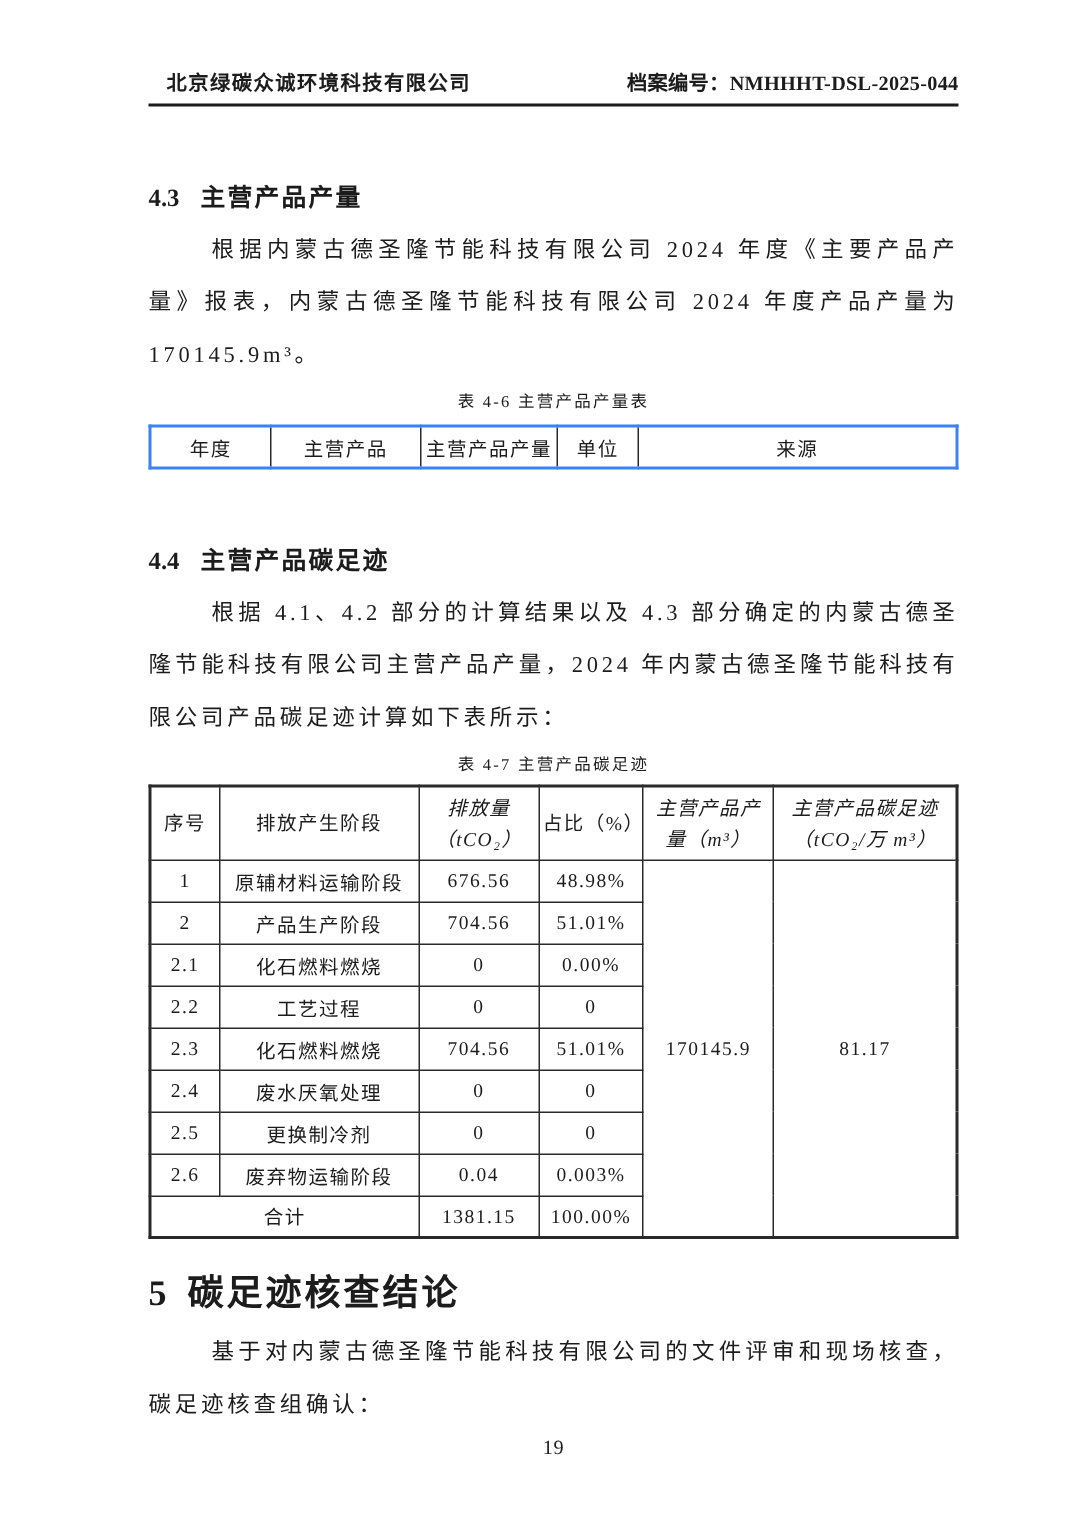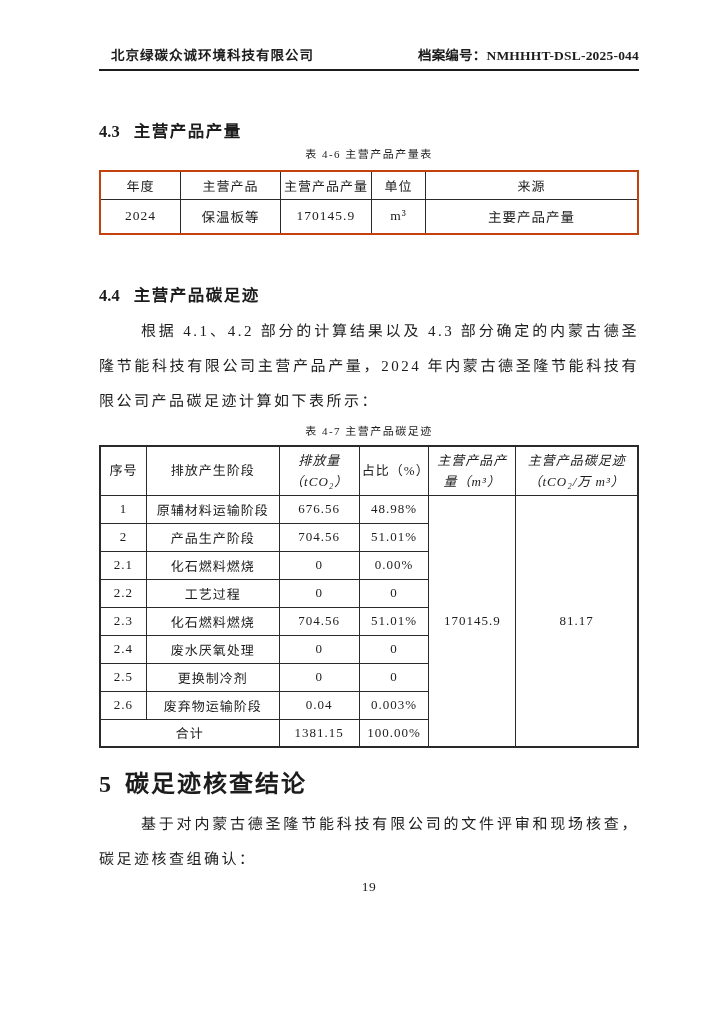--- a/index.html
+++ b/index.html
@@ -74,21 +74,21 @@
     font-size: 13px;
     text-align: center;
     letter-spacing: 1px;
   }
   th, td {
     border: 1px solid #2a2a2a;
     font-weight: normal;
     vertical-align: middle;
     padding: 2px 2px;
   }
-  table.t46 { margin-top: 9px; border: 2px solid #c2410c; padding-left: 36px; }
+  table.t46 { margin-top: 9px; border: 2px solid #3b82f6; padding-left: 36px; }
   table.t46 tr.hdr th { height: 28px; }
   table.t46 tr.body td { height: 35px; font-size: 13.5px; }
 
   table.t47 { margin-top: 7px; border: 2px solid #2a2a2a; }
   table.t47 th { height: 49px; line-height: 21px; }
   table.t47 td { height: 28px; }
 
   .sup-note { line-height: 21px; font-style: italic; }
 
   
@@ -106,45 +106,39 @@
 
   <div class="doc-header">
     <span>北京绿碳众诚环境科技有限公司</span>
     <span class="doc-no"><span>档案编号：</span><span>NMHHHT-DSL-2025-044</span></span>
   </div>
 
   <div class="h-sub">
     <span class="sec-no">4.3</span><span>主营产品产量</span>
   </div>
 
+  <p class="para">根据内蒙古德圣隆节能科技有限公司 2024 年度《主要产品产量》报表，内蒙古德圣隆节能科技有限公司 2024 年度产品产量为 170145.9m³。</p>
 
   <div class="caption">表 4-6 主营产品产量表</div>
 
   <table class="t46">
     <colgroup>
       <col style="width:15%">
         <col style="width:18.5%">
         <col style="width:17%">
         <col style="width:10%">
         <col style="width:39.5%">
     </colgroup>
     <tbody>
         <tr class="hdr">
       <th>年度</th>
       <th>主营产品</th>
       <th>主营产品产量</th>
       <th>单位</th>
       <th>来源</th>
-    </tr>
-    <tr class="body">
-      <td>2024</td>
-      <td>保温板等</td>
-      <td>170145.9</td>
-      <td>m³</td>
-      <td>主要产品产量</td>
     </tr>
   </tbody>
     </table>
 
   <div class="h-sub">
     <span class="sec-no">4.4</span><span>主营产品碳足迹</span>
   </div>
 
   <p class="para">根据 4.1、4.2 部分的计算结果以及 4.3 部分确定的内蒙古德圣隆节能科技有限公司主营产品产量，2024 年内蒙古德圣隆节能科技有限公司产品碳足迹计算如下表所示：</p>
 

